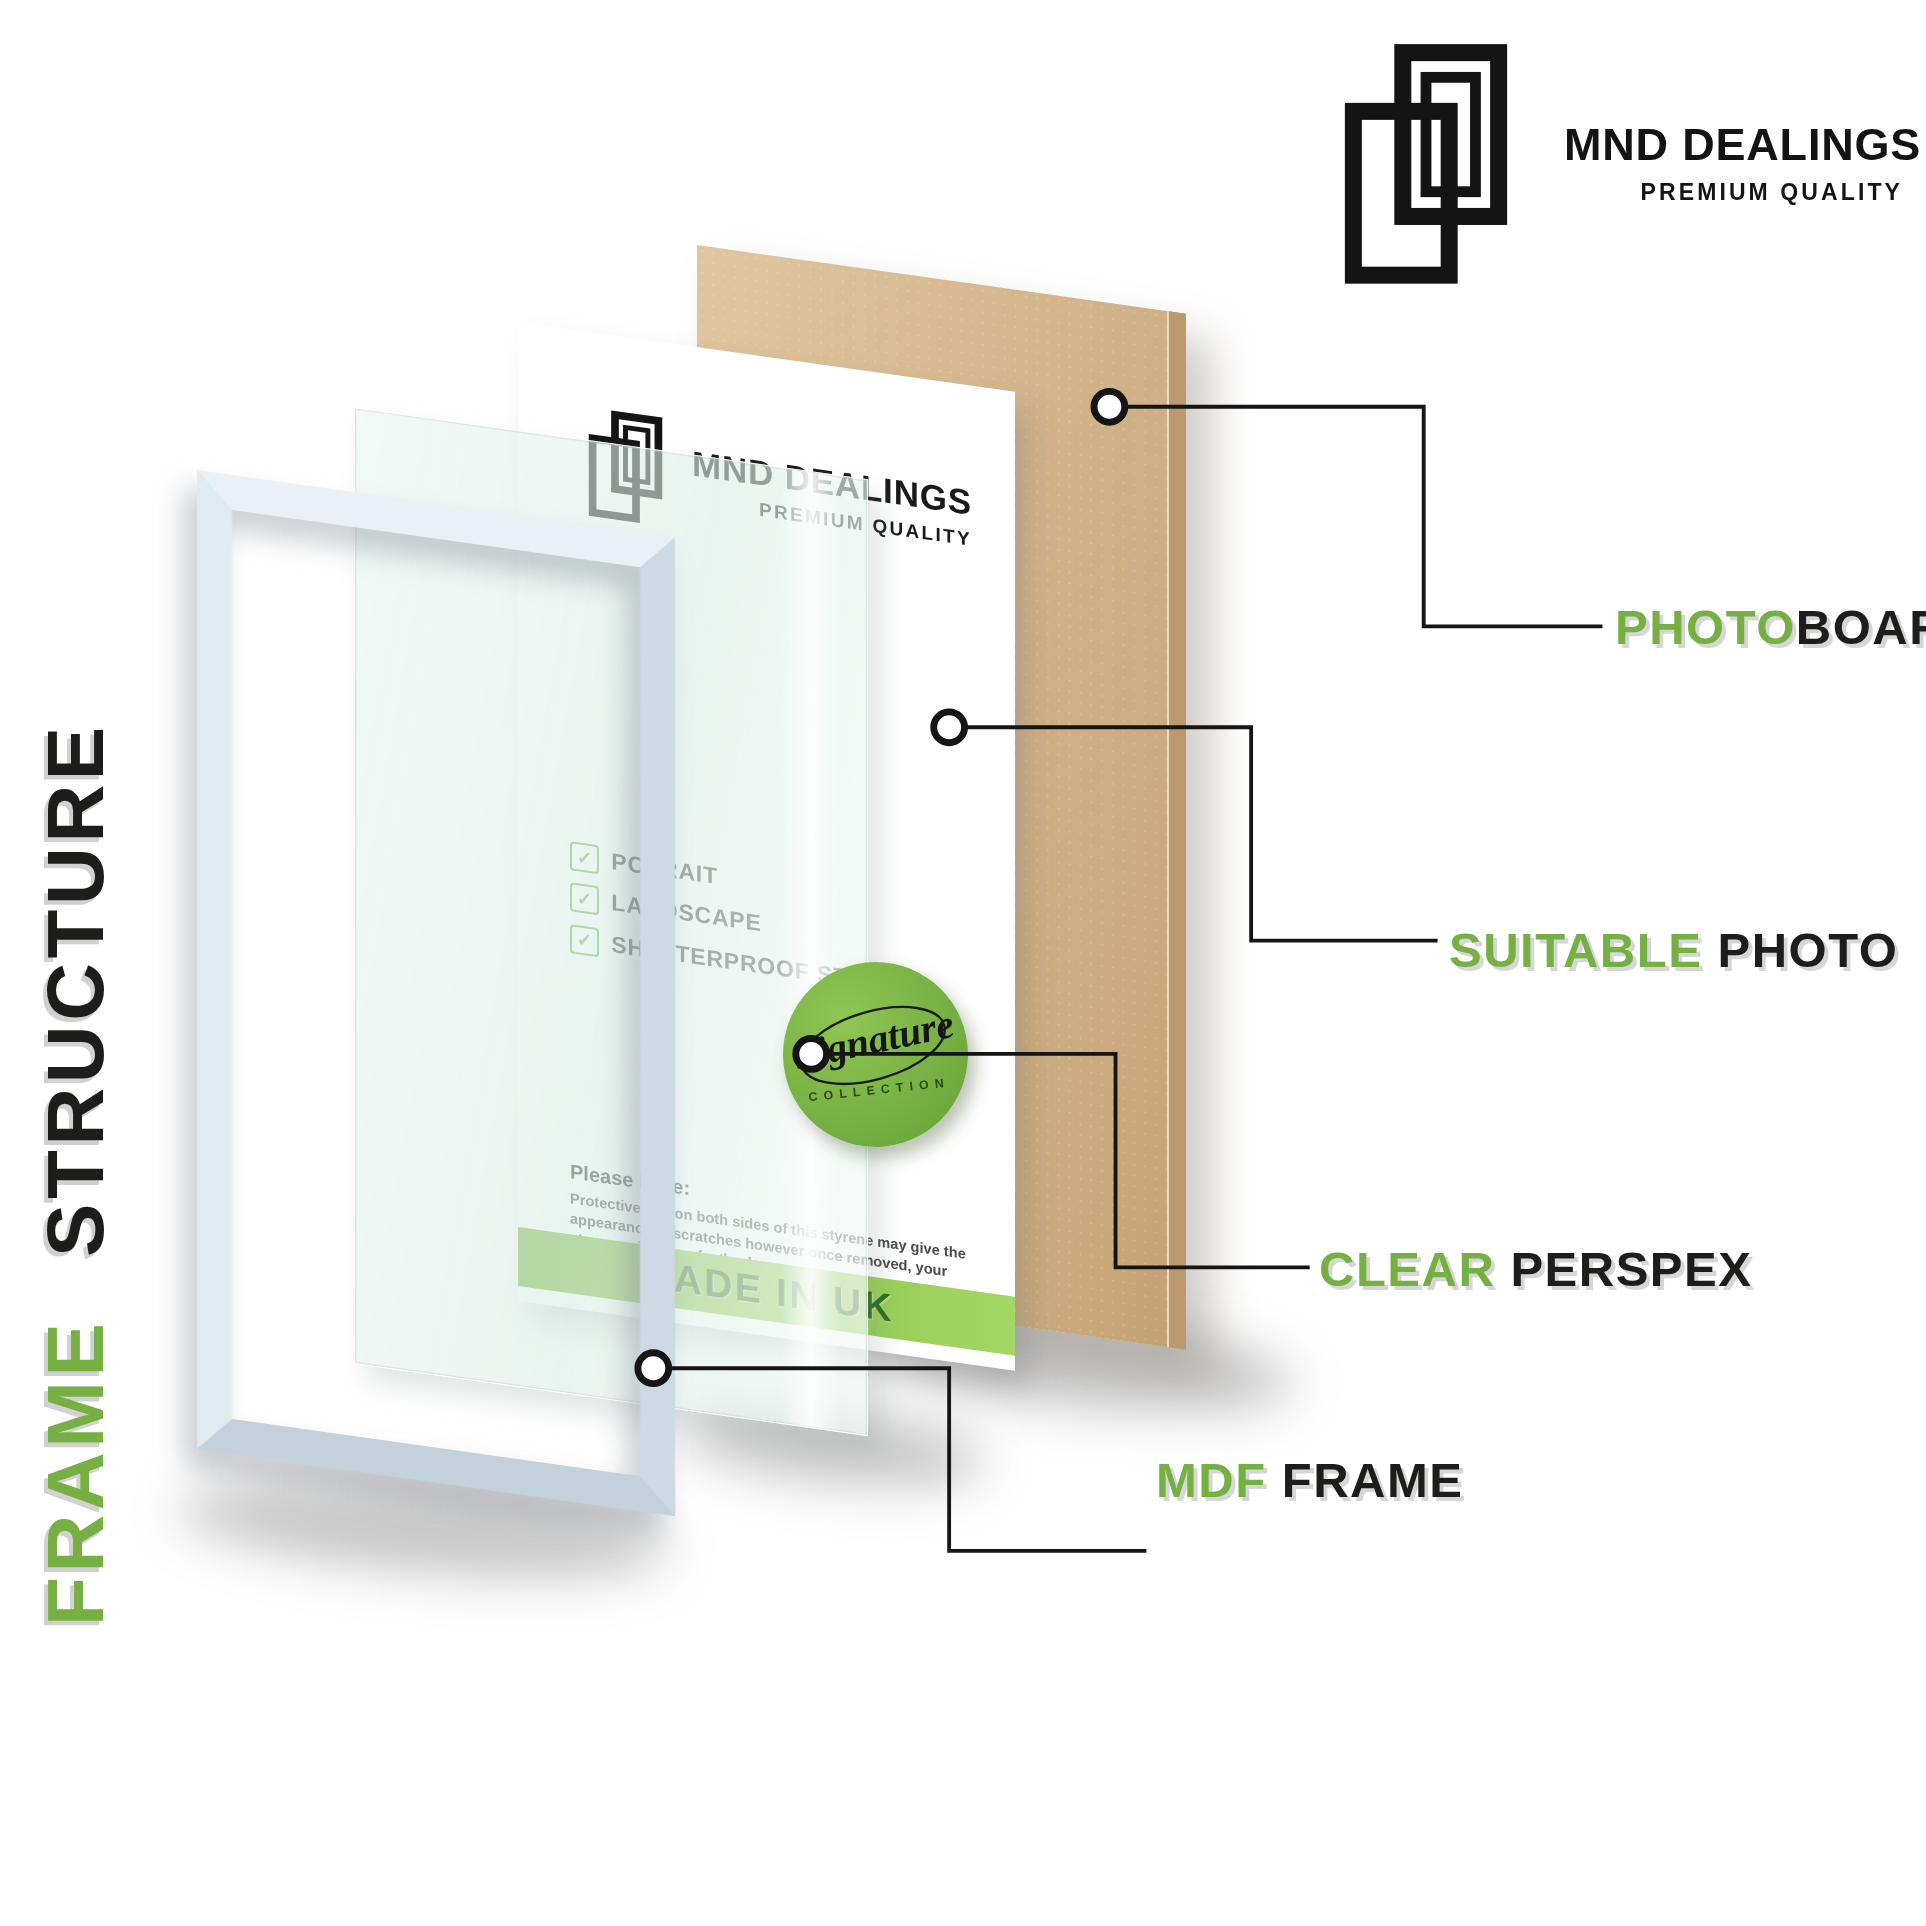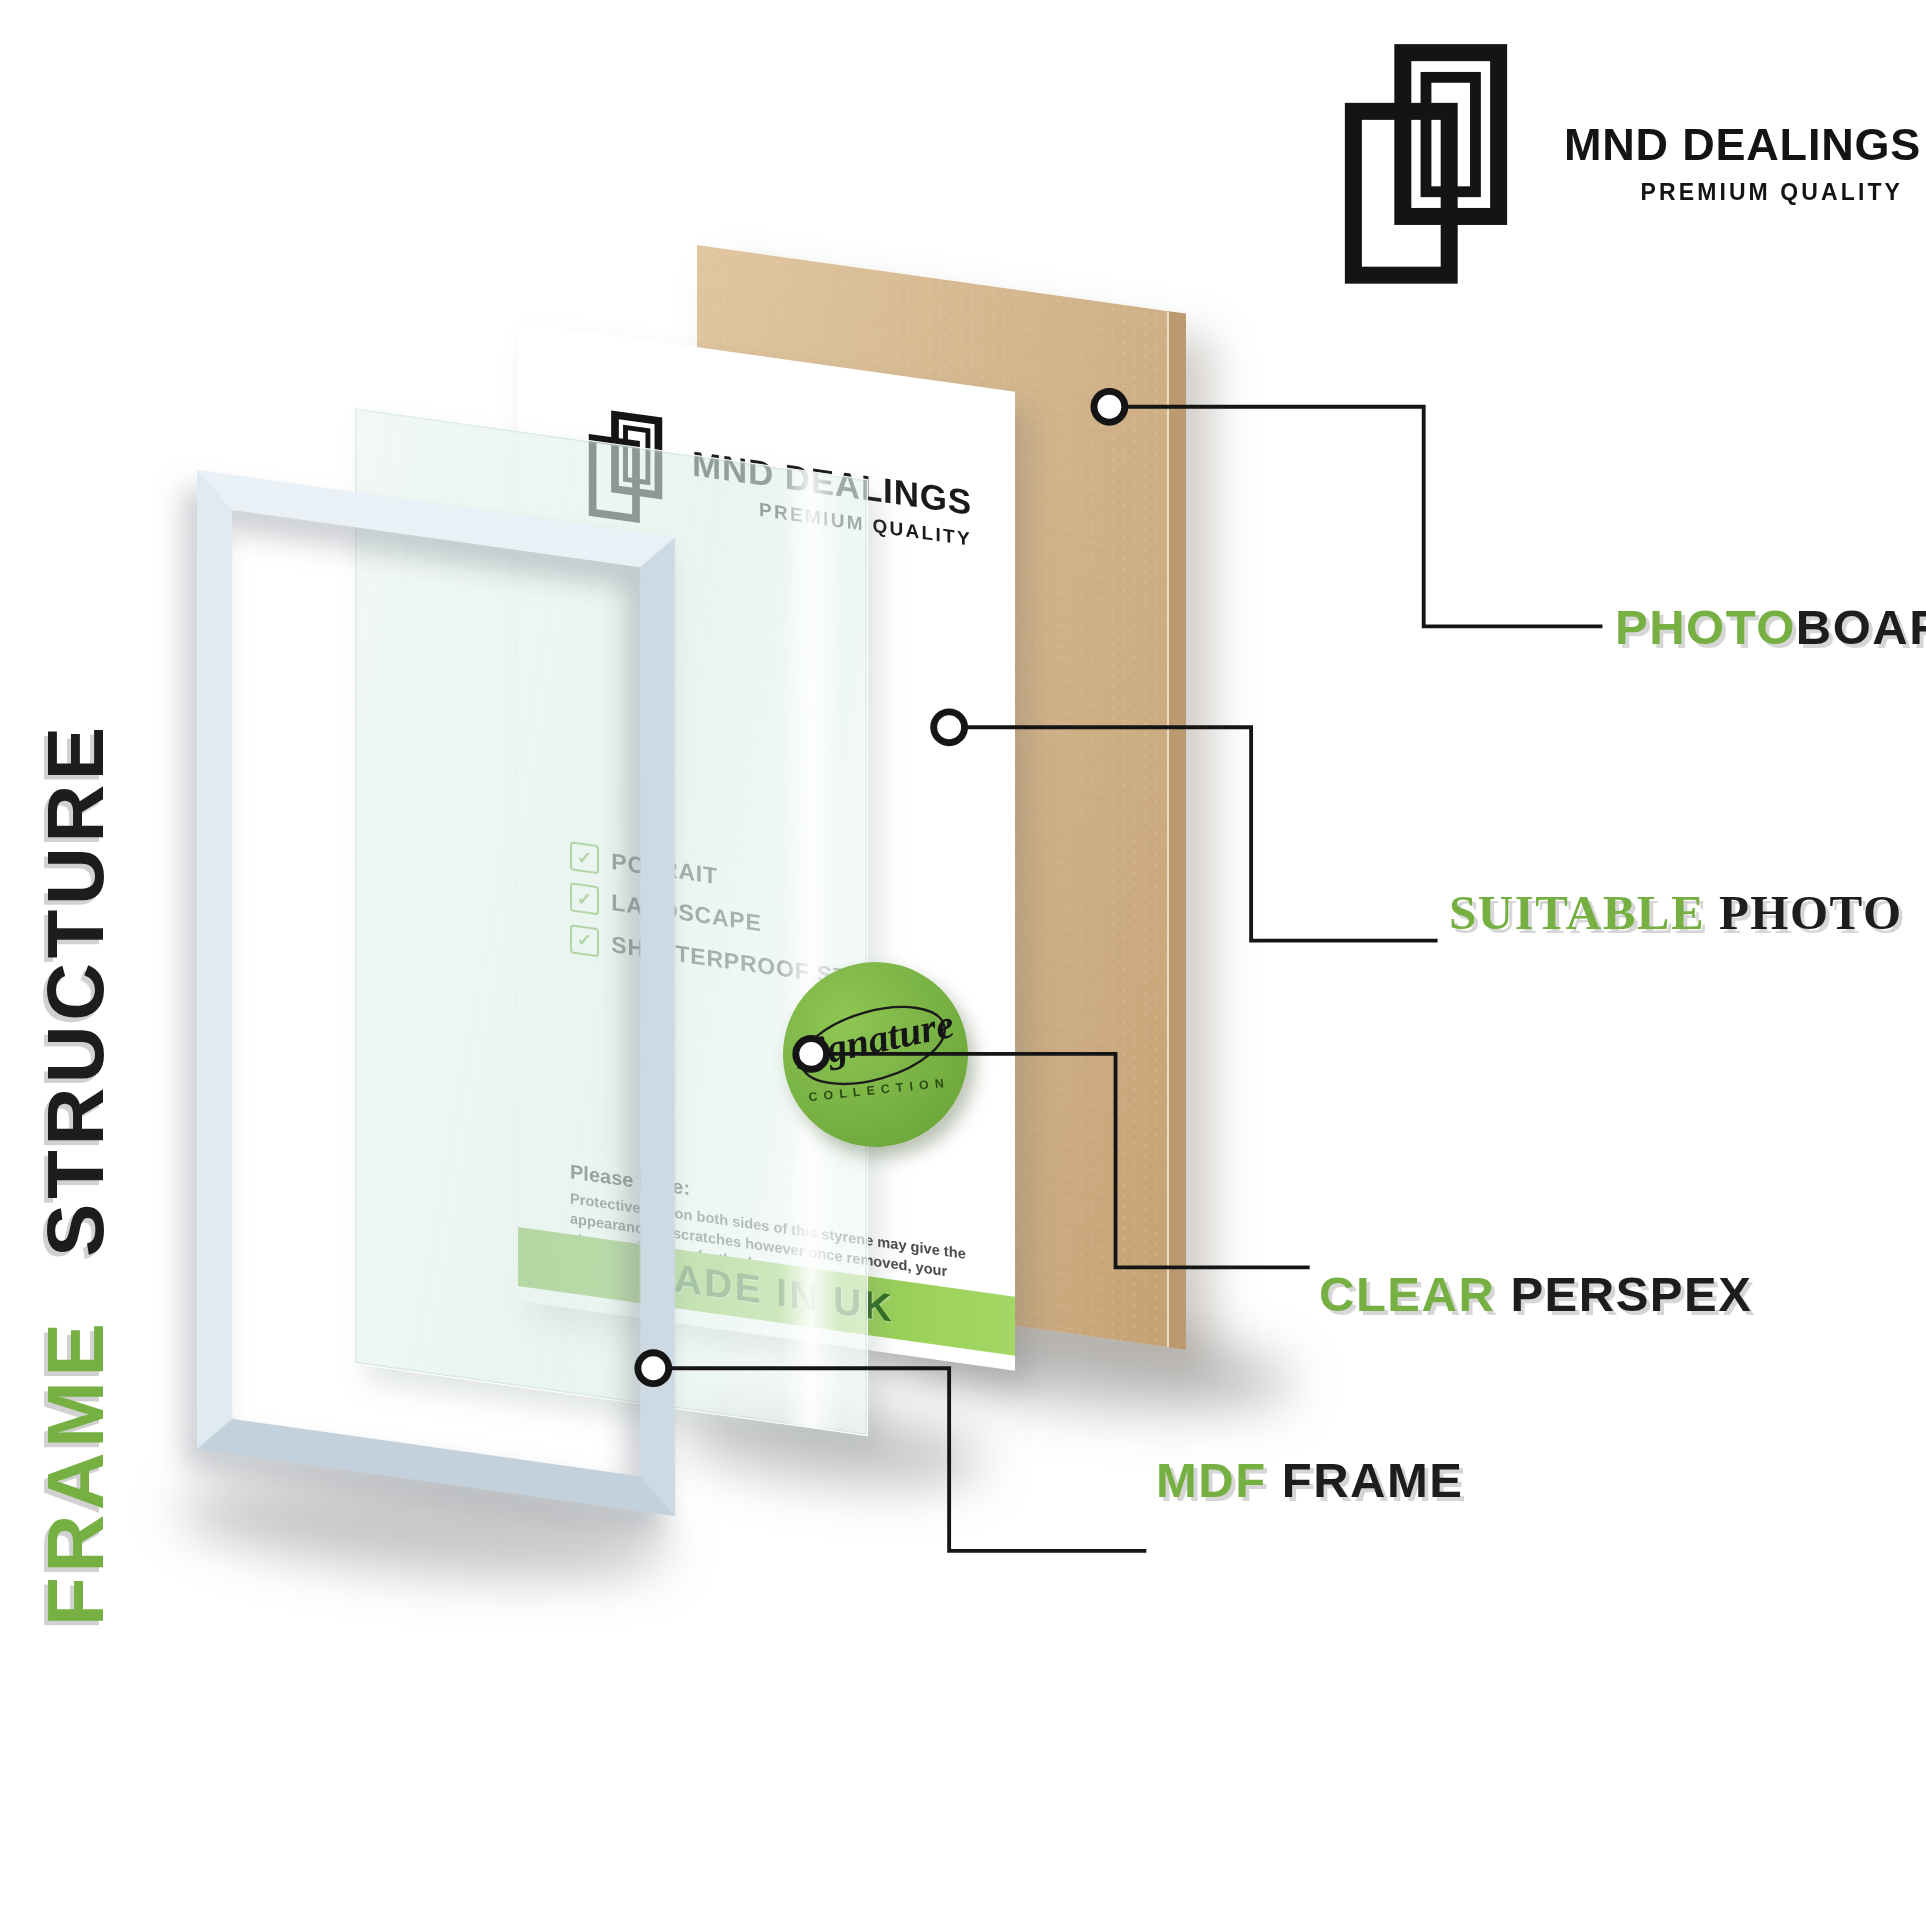--- a/index.html
+++ b/index.html
@@ -121,22 +121,22 @@
   .callout-lines circle{fill:#ffffff;stroke:#151515;stroke-width:9;}
 
   
   .callout{
     position:absolute;z-index:11;font-size:49px;font-weight:900;letter-spacing:1.5px;white-space:nowrap;
     text-shadow:3.9px 3.9px 0 rgba(0,0,0,0.16);
   }
   .callout .acc{color:#76b043;}
   .callout .rest{color:#1d1d1b;white-space:pre;}
   .callout-backboard{left:1615px;top:599px;}
-  .callout-photo{left:1449px;top:884px;font-family:Liberation Serif, serif;}
-  .callout-perspex{left:1319px;top:1241px;margin-top:25px;}
+  .callout-photo{left:1449px;top:922px;}
+  .callout-perspex{left:1319px;top:1241px;}
   .callout-frame{left:1156px;top:1452px;}
 
   .logo-svg rect{fill:none;stroke:#141414;}
 </style>
 </head>
 <body>
 
 <div class="shadow-blob blob-1"></div>
 <div class="shadow-blob blob-2"></div>
 <div class="shadow-blob blob-3"></div>

